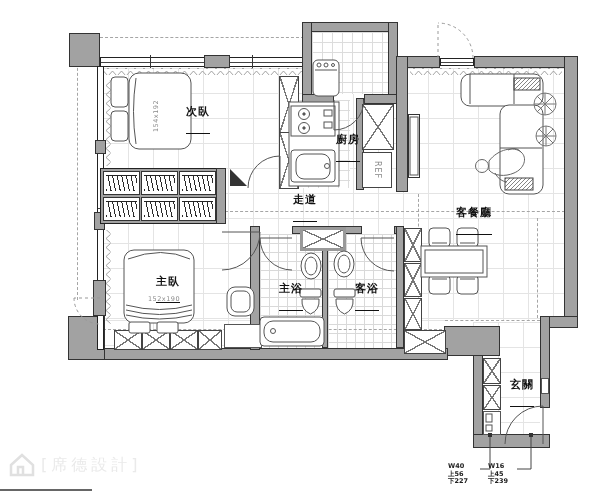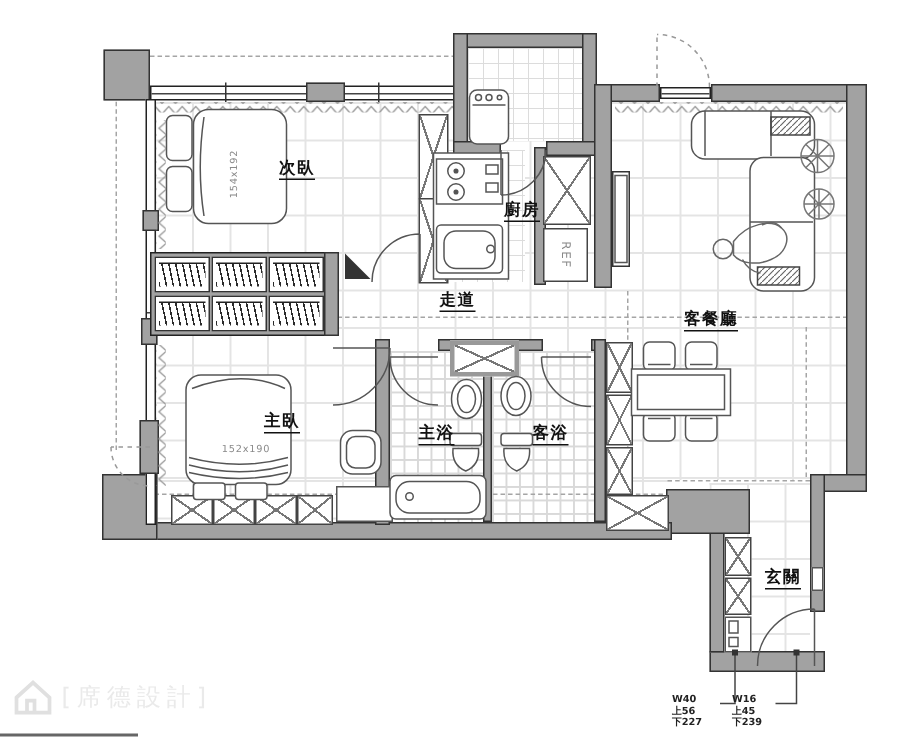--- a/index.html
+++ b/index.html
@@ -25,21 +25,21 @@
   .xbox{position:absolute;box-sizing:border-box;border:1px solid #444;background-color:#fff;
      background-image:
       linear-gradient(to top right,transparent calc(50% - .7px),#777 calc(50% - .7px),#777 calc(50% + .7px),transparent calc(50% + .7px)),
       linear-gradient(to bottom right,transparent calc(50% - .7px),#777 calc(50% - .7px),#777 calc(50% + .7px),transparent calc(50% + .7px));}
   .wframe{position:absolute;box-sizing:border-box;background:#a2a2a2;border:1px solid #222;}
   .wcell{position:absolute;box-sizing:border-box;background:#fff;border:1px solid #333;}
   .hang{position:absolute;left:2px;right:2px;top:3px;bottom:3px;
      background:repeating-linear-gradient(78deg,#2a2a2a 0 1px,transparent 1px 4.5px);
      border-top:1.5px solid #222;}
   .rlabel{position:absolute;font-size:11px;font-weight:bold;color:#111;letter-spacing:1px;
-     border-bottom:1.5px solid #111;padding-bottom:1px;white-space:nowrap;line-height:12px;}
+     border-bottom:1.5px solid #111;padding-bottom:15px;white-space:nowrap;line-height:12px;}
   .dim{position:absolute;font-size:6.5px;font-weight:bold;color:#222;line-height:7.5px;
      text-align:left;white-space:nowrap;}
   .bedsize{position:absolute;font-size:6.5px;color:#8a8a8a;text-align:center;letter-spacing:.5px;}
   .dash-h{position:absolute;border-top:1px dashed #a5a5a5;height:0;}
   .dash-v{position:absolute;border-left:1px dashed #a5a5a5;width:0;}
   .white{position:absolute;background:#fff;box-sizing:border-box;border:1px solid #555;}
   svg.overlay{position:absolute;left:0;top:0;pointer-events:none;}
   #wm{position:absolute;left:8px;top:452px;display:flex;align-items:center;gap:5px;}
   #wm .brand{font-size:23px;font-weight:bold;color:#dfdfdf;letter-spacing:2px;}
   #wm .designer{font-size:16px;color:#eaeaea;letter-spacing:4px;}
@@ -277,21 +277,21 @@
         <rect x="529" y="433" width="4" height="4" fill="#333" stroke="none"></rect>
       </g>
       <path d="M230,169 L247,186 H230 Z" fill="#333" stroke="none"></path>
     </g>
   </svg>
 
   <div class="rlabel" style="left:186px;top:106px;">次臥</div>
   <div class="rlabel" style="left:336px;top:134px;">廚房</div>
   <div class="rlabel" style="left:293px;top:194px;">走道</div>
   <div class="rlabel" style="left:456px;top:207px;">客餐廳</div>
-  <div class="rlabel" style="left:176px;top:275px;font-family:Liberation Serif, serif;">主臥</div>
+  <div class="rlabel" style="left:156px;top:275px;font-family:Liberation Serif, serif;">主臥</div>
   <div class="rlabel" style="left:279px;top:283px;">主浴</div>
   <div class="rlabel" style="left:355px;top:283px;">客浴</div>
   <div class="rlabel" style="left:510px;top:379px;text-align:center;">玄關</div>
 
   <div class="bedsize" style="left:137px;top:111px;width:40px;height:10px;transform:rotate(-90deg);">154x192</div>
   <div class="bedsize" style="left:144px;top:295px;width:40px;">152x190</div>
 
   <div class="dim" style="left:448px;top:463px;width:32px;">
     <div>W40</div>
     <div>上56</div>

